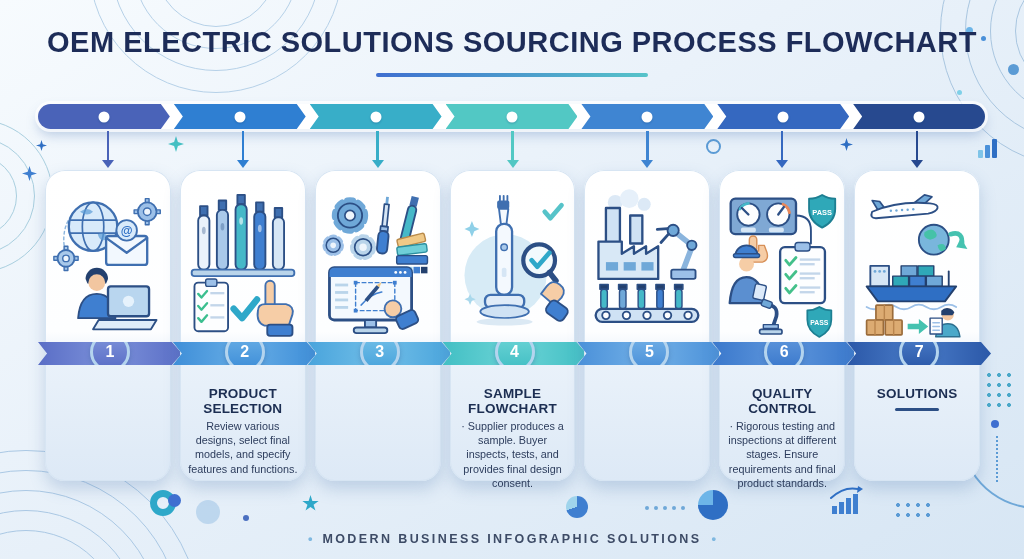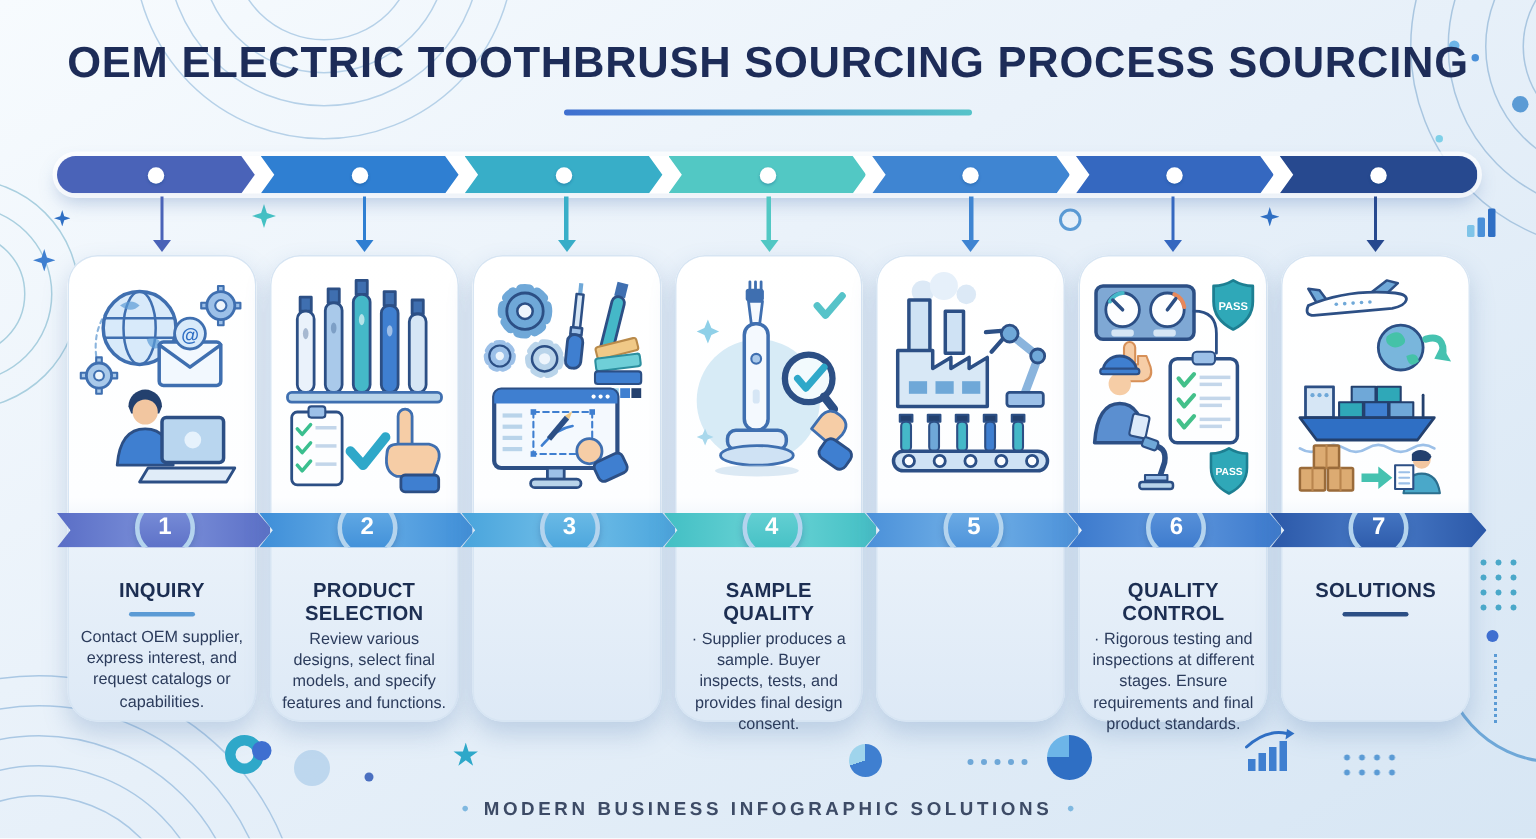--- a/index.html
+++ b/index.html
@@ -24,21 +24,21 @@
   .arrow-row{position:absolute;left:45px;right:44px;top:131px;height:37px;display:flex;gap:9px;}
   .arrow{flex:1;display:flex;flex-direction:column;align-items:center;}
   .a-line{width:2.5px;flex:1;background:currentColor;}
   .a-head{width:0;height:0;border-left:6px solid transparent;border-right:6px solid transparent;
     border-top:8px solid currentColor;}
   
   .cards{position:absolute;left:45px;right:44px;top:170px;height:311px;display:flex;gap:9px;}
   .card{flex:1;position:relative;border-radius:20px;
     background:linear-gradient(180deg,#ffffff 0%,#fdfeff 52%,#eaf2fa 60%,#dde9f6 100%);
     box-shadow:0 8px 16px rgba(90,130,180,.28), inset 0 0 0 1px #d7e5f3;}
-  .card-icon{height:172px;display:flex;align-items:flex-start;justify-content:center;padding-top:8px;}
+  .card-icon{height:172px;display:flex;align-items:center;justify-content:center;padding-top:8px;}
   .card-icon svg{width:112px;height:156px;}
   .band{position:absolute;left:-7px;right:-11px;top:172px;height:23px;
     clip-path:polygon(9px 50%,0 0,calc(100% - 10px) 0,100% 50%,calc(100% - 10px) 100%,0 100%);}
   .badge{position:absolute;left:50%;top:-10px;transform:translateX(-50%);width:34px;height:34px;
     border-radius:50%;display:flex;align-items:center;justify-content:center;color:#fff;
     font-size:16px;font-weight:800;border:3px solid #b4d4ee;
     box-shadow:0 2px 5px rgba(40,80,140,.35);z-index:3;}
   .card-body{position:absolute;top:195px;left:0;right:0;padding:21px 6px 0;text-align:center;}
   .card-title{font-size:13.5px;font-weight:800;color:#1c2e52;line-height:1.14;letter-spacing:.2px;}
   .t-underline{width:44px;height:2.5px;border-radius:2px;margin:7px auto 7px;}
@@ -98,21 +98,21 @@
   <div class="sparkle" style="left:168px;top:136px;width:16px;height:16px;background:#45c2c4;"></div>
   <div class="sparkle" style="left:840px;top:138px;width:13px;height:13px;"></div>
   <div class="ring" style="left:706px;top:139px;width:11px;height:11px;"></div>
 
   <div class="deco" style="left:978px;top:138px;width:26px;height:20px;display:flex;align-items:flex-end;gap:2px;">
     <span style="width:5px;height:8px;background:#7fc4e8;border-radius:1px;"></span>
     <span style="width:5px;height:13px;background:#4a90d9;border-radius:1px;"></span>
     <span style="width:5px;height:19px;background:#2f6fc4;border-radius:1px;"></span>
   </div>
 
-  <div class="title">OEM ELECTRIC TOOTHBRUSH SOURCING PROCESS SOURCING</div>
+  <div class="title">OEM ELECTRIC SOLUTIONS SOURCING PROCESS FLOWCHART</div>
   <div class="title-underline"></div>
 
   <div class="bar">
     <div class="seg first" style="background: rgb(74, 99, 184);">
         <span class="dot"></span>
       </div>
     <div class="seg mid" style="background: rgb(47, 127, 210);">
         <span class="dot"></span>
       </div>
     <div class="seg mid" style="background: rgb(56, 174, 200);">
@@ -203,25 +203,20 @@
           <path d="M28 138q2 -26 20 -26q18 0 20 26Z" fill="#3f7fd0" stroke="#2c4f85" stroke-width="2"></path>
           <rect x="60" y="104" width="44" height="32" rx="3" fill="#b9d6ef" stroke="#2c4f85" stroke-width="2.5"></rect>
           <circle cx="82" cy="120" r="6" fill="#e6f2fc"></circle>
           <path d="M50 140h62l-6 10H44Z" fill="#e0ecf8" stroke="#2c4f85" stroke-width="2"></path>
         </svg>
       </div>
       <div class="band" style="background: linear-gradient(90deg, rgb(90, 110, 198) 0%, rgb(125, 146, 218) 50%, rgb(90, 110, 198) 100%);">
         <div class="badge" style="background: linear-gradient(rgb(125, 146, 218), rgb(90, 110, 198));">
             <span>1</span>
           </div>
-      </div>
-      <div class="card-body">
-        <div class="card-title">INQUIRY</div>
-        <div class="t-underline" style="background: rgb(91, 155, 213);"></div>
-        <div class="card-desc">Contact OEM supplier, express interest, and request catalogs or capabilities.</div>
       </div>
     </div>
 
     <div class="card">
       <div class="card-icon">
         <svg viewBox="0 0 120 160">
           <g stroke="#2c4f85" stroke-width="2">
             <rect x="14" y="18" width="8" height="10" fill="#3f6fb0"></rect>
               <rect x="12" y="28" width="12" height="58" rx="5.5" fill="#eaf2fb"></rect>
             <rect x="34" y="12" width="8" height="10" fill="#3f6fb0"></rect>
@@ -359,21 +354,21 @@
           <path d="M96 104q6 -8 14 -2q8 6 2 14l-8 8l-14 -12Z" fill="#f6cda6" stroke="#3f6fb0" stroke-width="2"></path>
           <rect x="96" y="122" width="22" height="16" rx="5" transform="rotate(35 107 130)" fill="#3f7fd0" stroke="#2c4f85" stroke-width="2"></rect>
         </svg>
       </div>
       <div class="band" style="background: linear-gradient(90deg, rgb(66, 191, 196) 0%, rgb(108, 212, 214) 50%, rgb(66, 191, 196) 100%);">
         <div class="badge" style="background: linear-gradient(rgb(108, 212, 214), rgb(66, 191, 196));">
             <span>4</span>
           </div>
       </div>
       <div class="card-body">
-        <div class="card-title">SAMPLE QUALITY</div>
+        <div class="card-title">SAMPLE FLOWCHART</div>
 
         <div class="card-desc">· Supplier produces a sample. Buyer inspects, tests, and provides final design consent.</div>
       </div>
     </div>
 
     <div class="card">
       <div class="card-icon">
         <svg viewBox="0 0 120 160">
           <circle cx="26" cy="14" r="8" fill="#dce9f6"></circle>
             <circle cx="41" cy="10" r="10" fill="#e6f0fa"></circle>

